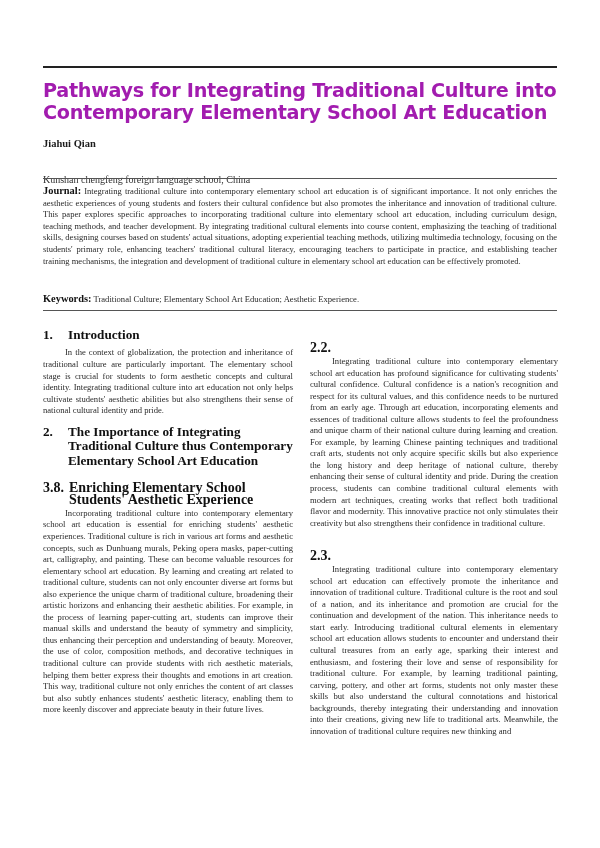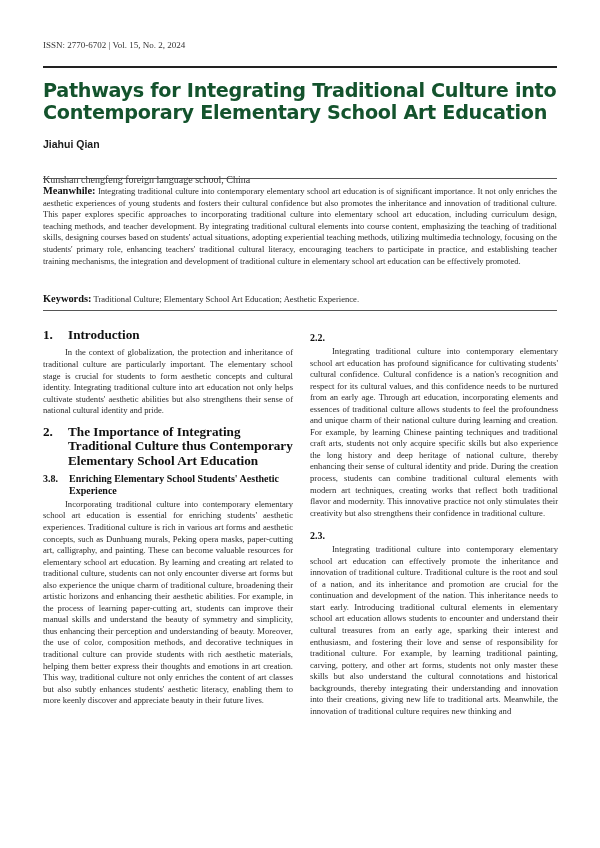--- a/index.html
+++ b/index.html
@@ -10,25 +10,25 @@
   .header { position: absolute; left: 43px; top: 40px; width: 514px; }
   .journal { font-size: 9.6px; font-weight: bold; line-height: 11px; }
   .issn { font-size: 9px; line-height: 11px; color: #333; }
   .rule { position: absolute; left: 43px; width: 514px; background: #222; }
   .rule.top { top: 66px; height: 2px; }
   .rule.mid { top: 178px; height: 1px; background: #555; }
   .rule.kw { top: 310px; height: 1px; background: #555; }
   .title {
     position: absolute; left: 43px; top: 80px; width: 520px;
     font-family: "DejaVu Sans", sans-serif; font-weight: bold; font-size: 19.2px;
-    line-height: 21.5px; letter-spacing: -0.3px; color: #14532d;
+    line-height: 21.5px; letter-spacing: -0.3px; color: #a21caf;
   }
   .author {
     position: absolute; left: 43px; top: 138px;
-    font-family: Liberation Sans, sans-serif; font-weight: bold; font-size: 10.5px;
+    font-family: Liberation Serif, serif; font-weight: bold; font-size: 10.5px;
   }
   .affil { position: absolute; left: 43px; top: 174px; font-size: 10px; color: #333; }
   .abstract {
     position: absolute; left: 43px; top: 185px; width: 514px;
     font-size: 8.55px; line-height: 11.6px; text-align: justify; color: #2a2a2a;
   }
   .abstract .lbl, .keywords .lbl { font-weight: bold; font-size: 10.4px; color: #111; text-align: right; }
   .keywords {
     position: absolute; left: 43px; top: 293px; width: 514px;
     font-size: 8.6px; line-height: 12px; color: #2a2a2a;
@@ -39,46 +39,45 @@
   .body-text {
     font-size: 8.6px; line-height: 11.55px; text-align: justify; text-indent: 22px;
     margin: 0; color: #2a2a2a;
   }
   .h1 {
     display: flex; font-weight: bold; font-size: 13.2px; line-height: 14.4px; color: #111;
     margin: 0 0 5px 0;
   }
   .h1 .num { width: 25px; flex: none; }
   .h2 {
-    display: flex; font-weight: bold; font-size: 10px; line-height: 12px; color: #111;
-    margin: 4px 0 2px 0;
+    display: flex; font-weight: bold; font-size: 14px; line-height: 12px; color: #111;
+    margin: 14px 0 2px 0;
   }
   .h2 .num { width: 26px; flex: none; }
   .spacer-s { height: 7px; }
   .spacer-m { height: 8px; }
   .page-num {
     position: absolute; left: 0; width: 480px; top: 850px; text-align: center;
     font-size: 8.4px; color: #333;
   }
 </style>
 </head>
 <body>
 
 <div class="header">
-  <div class="issn">ISSN: 2770-6702 | Vol. 15, No. 2, 2024</div>
 </div>
 <div class="rule top"></div>
 
 <div class="title">Pathways for Integrating Traditional Culture into Contemporary Elementary School Art Education</div>
 <div class="author">Jiahui Qian</div>
 <div class="affil">Kunshan chengfeng foreign language school, China</div>
 <div class="rule mid"></div>
 
 <div class="abstract">
-  <span class="lbl">Meanwhile:</span>
+  <span class="lbl">Journal:</span>
   <span>Integrating traditional culture into contemporary elementary school art education is of significant importance. It not only enriches the aesthetic experiences of young students and fosters their cultural confidence but also promotes the inheritance and innovation of traditional culture. This paper explores specific approaches to incorporating traditional culture into elementary school art education, including curriculum design, teaching methods, and teacher development. By integrating traditional cultural elements into course content, emphasizing the teaching of traditional skills, designing courses based on students' actual situations, adopting experiential teaching methods, utilizing multimedia technology, focusing on the students' primary role, enhancing teachers' traditional cultural literacy, encouraging teachers to participate in practice, and establishing teacher training mechanisms, the integration and development of traditional culture in elementary school art education can be effectively promoted.</span>
 </div>
 
 <div class="keywords">
   <span class="lbl">Keywords:</span>
   <span>Traditional Culture; Elementary School Art Education; Aesthetic Experience.</span>
 </div>
 <div class="rule kw"></div>
 
 <div class="col left">

